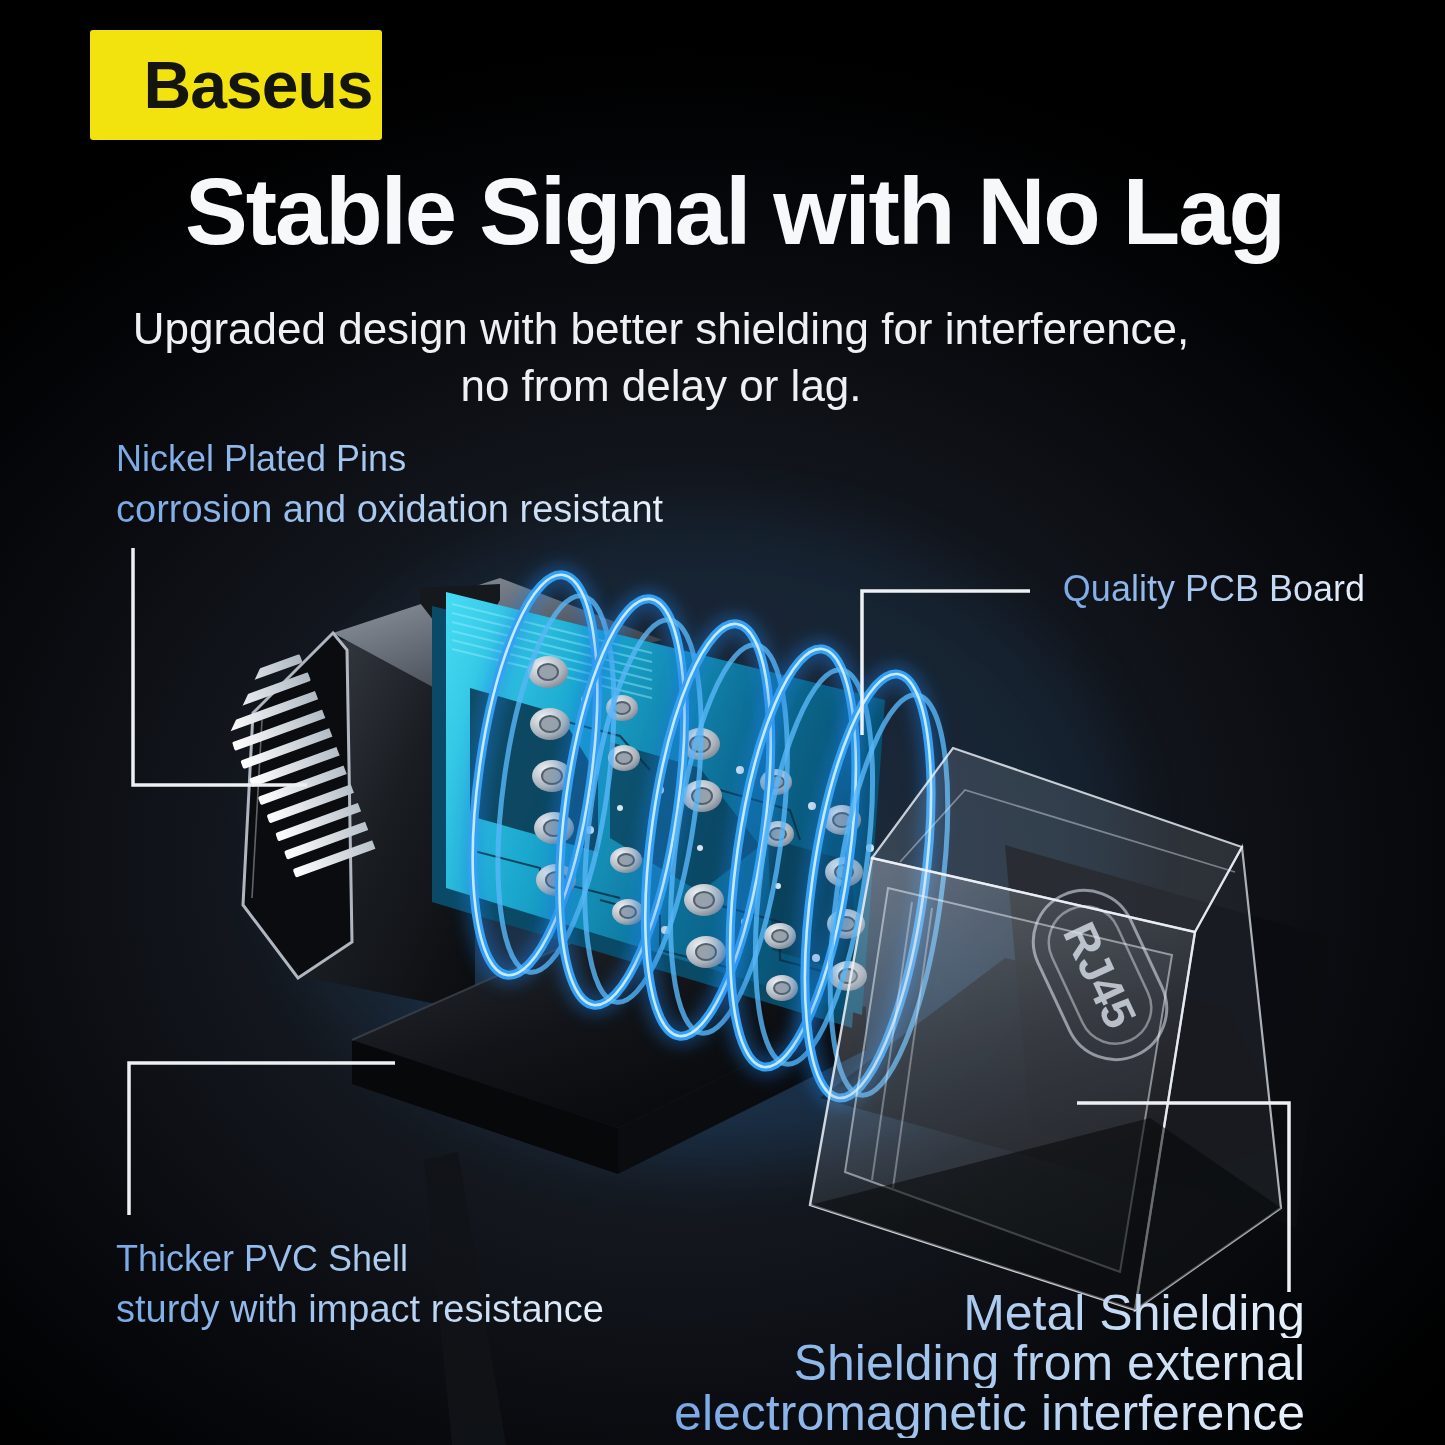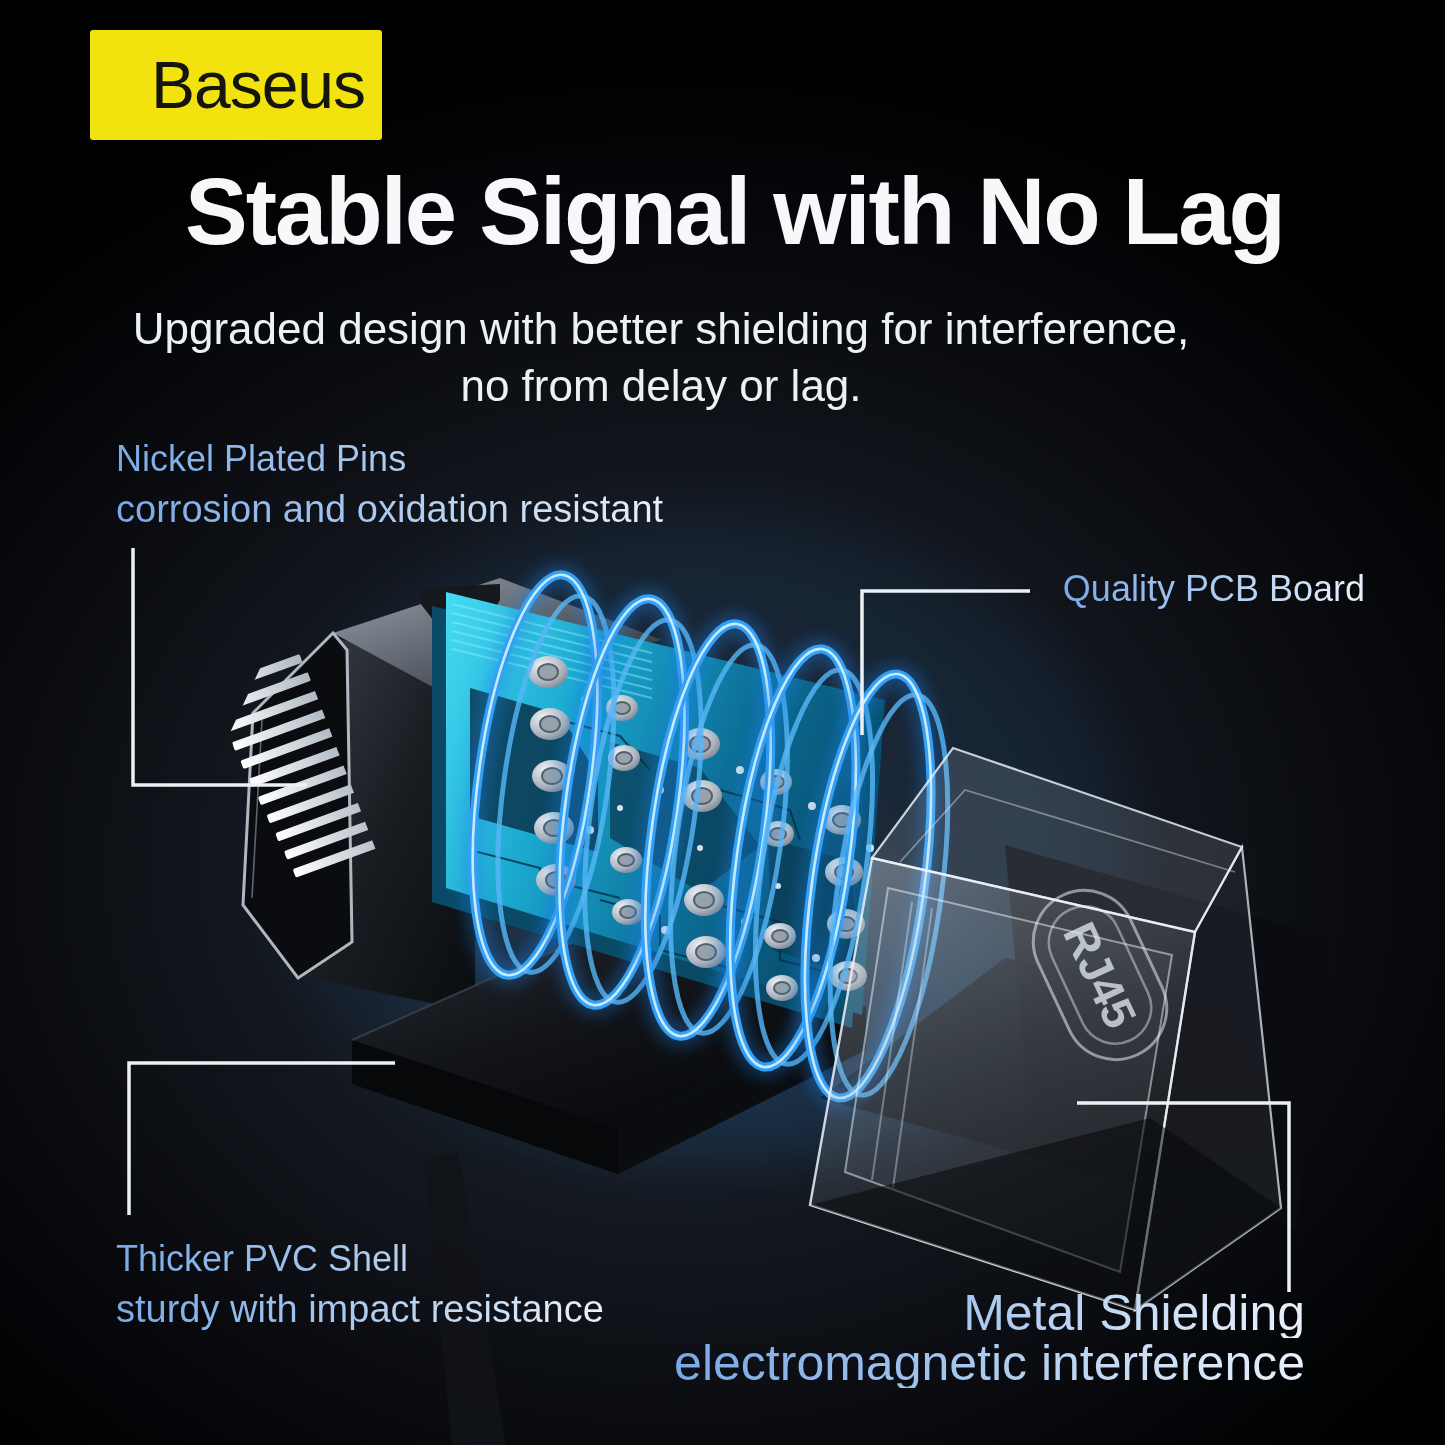--- a/index.html
+++ b/index.html
@@ -8,21 +8,21 @@
     font-family:"Liberation Sans","DejaVu Sans",sans-serif;
     background:
       radial-gradient(ellipse 980px 820px at 47% 60%, #222834 0%, #161a21 38%, #0b0d12 66%, #030406 88%, #000 100%);
   }
   .badge{
     position:absolute;left:90px;top:30px;width:292px;height:110px;
     background:#f2e30e;border-radius:3px;
     display:flex;align-items:center;justify-content:center;
   }
   .badge-text{
-    font-size:66px;font-weight:normal;color:#15150f;letter-spacing:-1px;margin-left:44px;
+    font-size:66px;font-weight:bold;color:#15150f;letter-spacing:-1px;margin-left:44px;
   }
   .h1{
     position:absolute;left:12px;top:158px;width:1445px;text-align:center;
     font-size:94px;font-weight:bold;color:#f6f8fa;letter-spacing:-2px;
   }
   .subtitle{
     position:absolute;left:0;top:300px;width:1322px;text-align:center;
     font-size:44px;line-height:57px;color:#eef1f4;
   }
   .callout{position:absolute;color:#a3c6ee;}
@@ -300,16 +300,17 @@
     <div class="t">Quality PCB Board</div>
   </div>
 
   <div class="callout c-shell">
     <div class="t">Thicker PVC Shell</div>
     <div class="d">sturdy with impact resistance</div>
   </div>
 
   <div class="callout c-shield">
     <div class="t">Metal Shielding</div>
+    <div class="d">Shielding from external</div>
     <div class="d">electromagnetic interference</div>
   </div>
 
 </div>
 
 </body></html>

